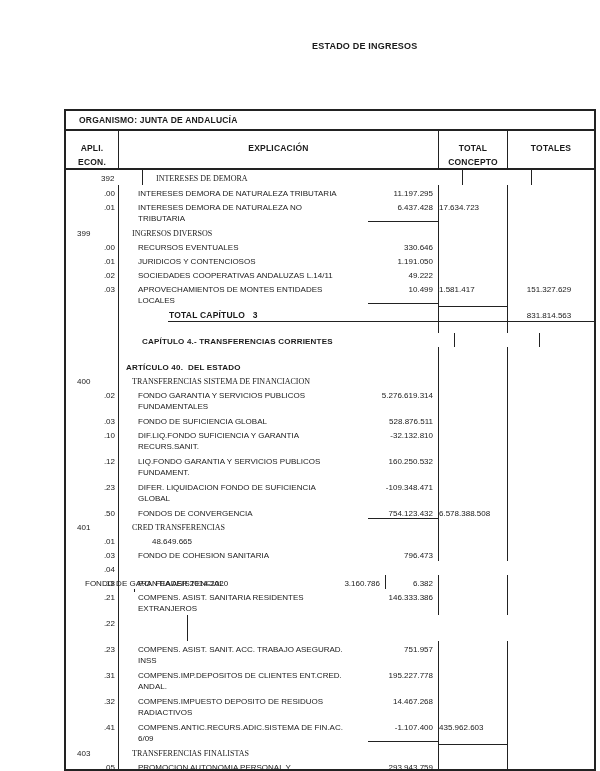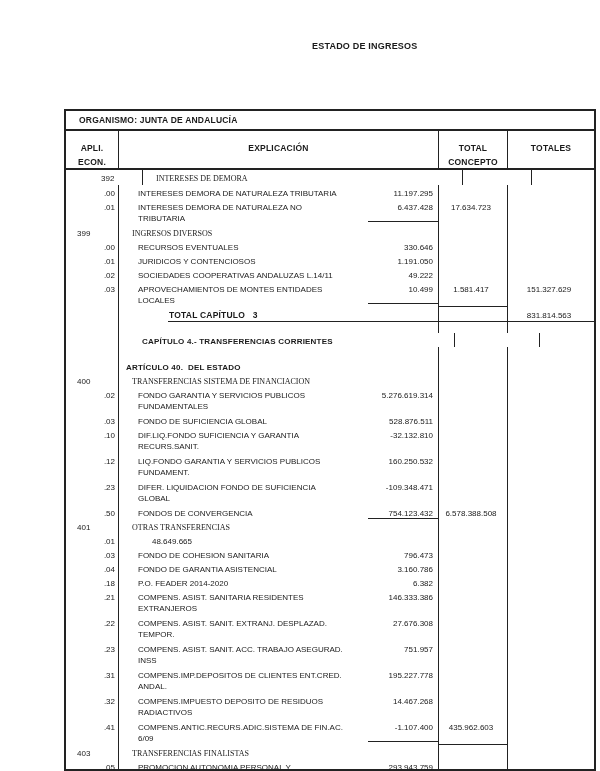--- a/index.html
+++ b/index.html
@@ -34,21 +34,21 @@
   .code-group{padding-left:11px;}
   .code-item{margin-left:auto;padding-right:3px;}
   .c2{width:320px;border-right:1.5px solid var(--ln);box-sizing:border-box;display:flex;position:relative;}
   .desc{flex:1;padding-top:3px;line-height:11px;white-space:pre;overflow:hidden;}
   .desc.group{padding-left:13px;font-family:Liberation Serif, serif;}
   .desc.item{padding-left:19px;}
   .desc.heading{padding-left:7px;font-weight:700;letter-spacing:.2px;}
   .desc.total{padding-left:50px;font-weight:700;font-size:8.5px;letter-spacing:.2px;}
   .amt{width:78px;box-sizing:border-box;text-align:right;padding:3px 5px 0 0;line-height:11px;}
   .c3{width:69px;border-right:1.5px solid var(--ln);box-sizing:border-box;position:relative;
-      text-align:center;padding:3px 4px 0 0;line-height:11px;}
+      text-align:left;padding:3px 4px 0 0;line-height:11px;}
   .c4{flex:1;box-sizing:border-box;text-align:center;padding:3px 4px 0 0;line-height:11px;position:relative;}
   .ul-amt{position:absolute;right:0;width:70px;height:0;border-top:1.5px solid var(--ln);}
   .ul-con{position:absolute;left:0;right:0;bottom:0;height:0;border-top:1.5px solid var(--ln);}
   .ul-total{position:absolute;left:102px;right:0;top:14px;height:0;border-top:1.5px solid var(--ln);}
 </style>
 </head>
 <body>
 
 <div class="page-title">ESTADO DE INGRESOS</div>
 
@@ -279,21 +279,21 @@
           <div class="ul-amt" style="bottom: 0px;"></div>
         </div>
         <div class="c3"><span>6.578.388.508</span></div>
         <div class="c4"></div>
       </div>
       <div class="row" style="height: 14px;">
         <div class="c1">
           <span class="code-group">401</span>
         </div>
         <div class="c2">
-          <div class="desc group">OTRAS TRANSFERENCIAS</div>
+          <div class="desc group">CRED TRANSFERENCIAS</div>
         </div>
         <div class="c3"></div>
         <div class="c4"></div>
       </div>
       <div class="row" style="height: 14px;">
         <div class="c1">
           <span class="code-item">.01</span>
         </div>
         <div class="c2">
           <div class="amt">48.649.665</div>
@@ -305,21 +305,21 @@
         <div class="c1">
           <span class="code-item">.03</span>
         </div>
         <div class="c2">
           <div class="desc item">FONDO DE COHESION SANITARIA</div>
           <div class="amt">796.473</div>
         </div>
         <div class="c3"></div>
         <div class="c4"></div>
       </div>
-      <div class="row" style="height: 14px;">
+      <div class="row" style="height: 14px; flex-direction: column;">
         <div class="c1">
           <span class="code-item">.04</span>
         </div>
         <div class="c2">
           <div class="desc item">FONDO DE GARANTIA ASISTENCIAL</div>
           <div class="amt">3.160.786</div>
         </div>
         <div class="c3"></div>
         <div class="c4"></div>
       </div>
@@ -342,25 +342,20 @@
           <div class="desc item">COMPENS. ASIST. SANITARIA RESIDENTES
 EXTRANJEROS</div>
           <div class="amt">146.333.386</div>
         </div>
         <div class="c3"></div>
         <div class="c4"></div>
       </div>
       <div class="row" style="height: 26px;">
         <div class="c1">
           <span class="code-item">.22</span>
-        </div>
-        <div class="c2">
-          <div class="desc item">COMPENS. ASIST. SANIT. EXTRANJ. DESPLAZAD.
-TEMPOR.</div>
-          <div class="amt">27.676.308</div>
         </div>
         <div class="c3"></div>
         <div class="c4"></div>
       </div>
       <div class="row" style="height: 26px;">
         <div class="c1">
           <span class="code-item">.23</span>
         </div>
         <div class="c2">
           <div class="desc item">COMPENS. ASIST. SANIT. ACC. TRABAJO ASEGURAD.

